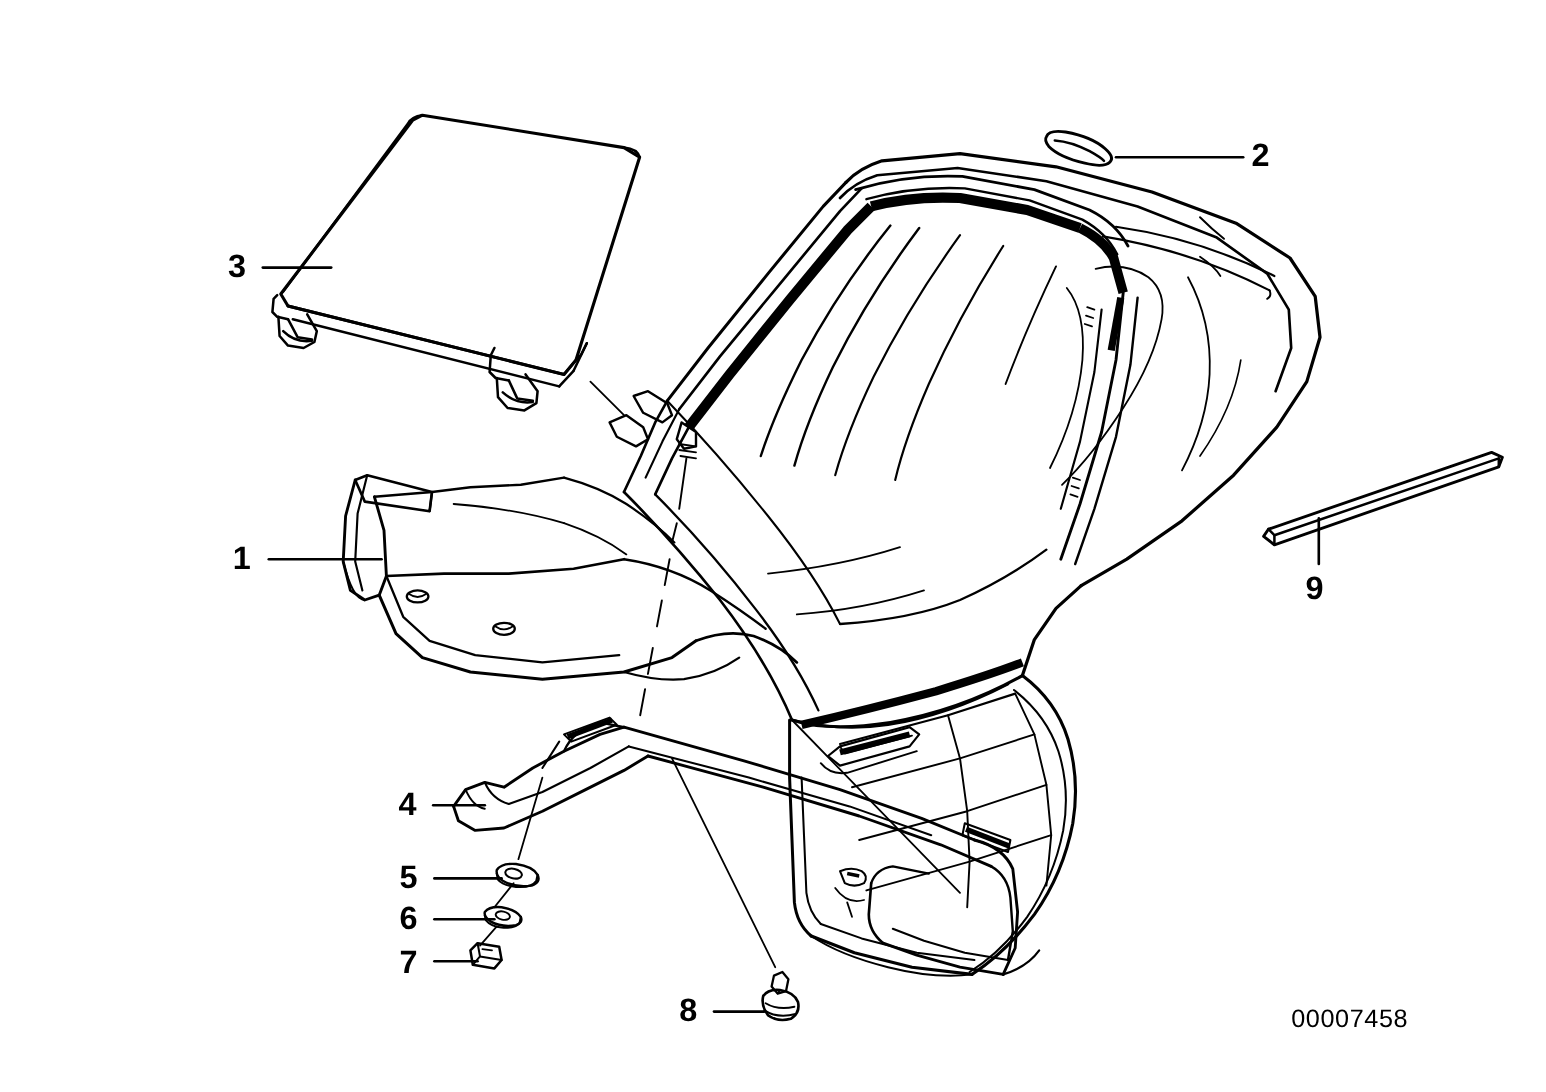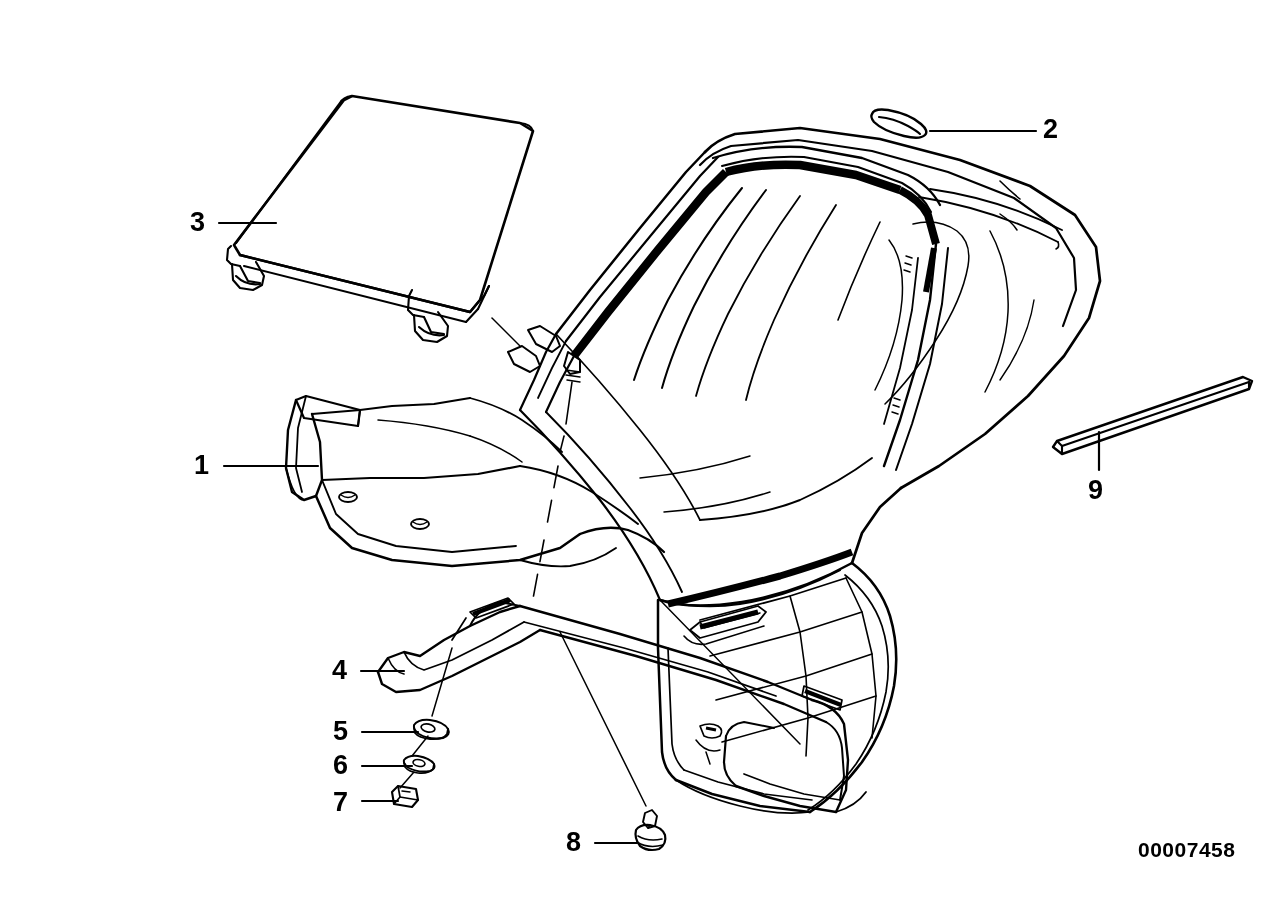--- a/index.html
+++ b/index.html
@@ -325,15 +325,15 @@
   <div class="callout-label" style="left:194px; top:452px;">1</div>
   <div class="callout-label" style="left:1043px; top:116px;">2</div>
   <div class="callout-label" style="left:190px; top:209px;">3</div>
   <div class="callout-label" style="left:332px; top:657px;">4</div>
   <div class="callout-label" style="left:333px; top:718px;">5</div>
   <div class="callout-label" style="left:333px; top:752px;">6</div>
   <div class="callout-label" style="left:333px; top:789px;">7</div>
   <div class="callout-label" style="left:566px; top:829px;">8</div>
   <div class="callout-label" style="left:1088px; top:477px;">9</div>
 
-  <div id="part-number" style="left:1138px; top:838px;font-weight:bold;">00007458</div>
+  <div id="part-number" style="left:1076px; top:838px;">00007458</div>
 
 </div>
 
 </body></html>

